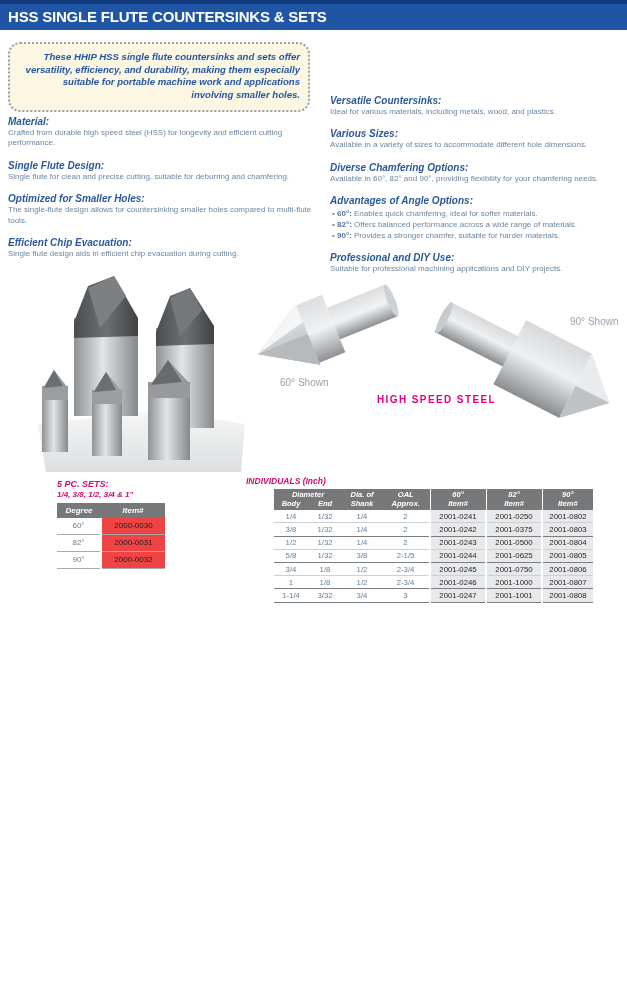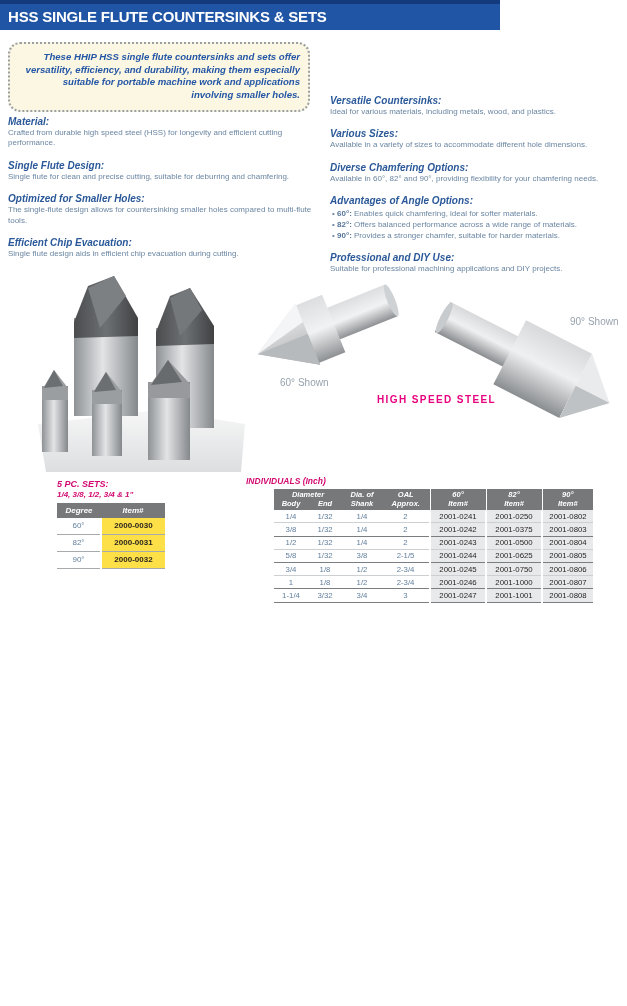--- a/index.html
+++ b/index.html
@@ -1,20 +1,20 @@
 <!DOCTYPE html>
 <html><head>
 <meta charset="utf-8">
 <style>
   html,body{margin:0;padding:0;}
   body{width:627px;height:1006px;position:relative;background:#ffffff;
        font-family:"Liberation Sans",sans-serif;overflow:hidden;}
 
   
-  .banner{position:absolute;top:0;left:0;width:500px;height:26px;
+  .banner{position:absolute;top:0;left:0;width:627px;height:26px;
           background:#1f55a4;border-top:4px solid #123a7c;}
   .banner-title{color:#ffffff;font-weight:bold;font-size:15px;line-height:26px;
                 padding-left:8px;letter-spacing:-0.2px;white-space:nowrap;}
 
   
   .intro-box{position:absolute;left:8px;top:42px;width:280px;min-height:40px;
              background:#fcf7e2;border:2px dotted #9aa0a6;border-radius:12px;
              padding:7px 8px 8px 10px;}
   .intro-text{color:#2456a6;font-weight:bold;font-style:italic;font-size:9.6px;
               line-height:1.32;text-align:right;}
@@ -39,21 +39,21 @@
 
   
   .sets-block{position:absolute;left:57px;top:480px;width:120px;}
   .sets-title{color:#d20970;font-weight:bold;font-style:italic;font-size:9px;line-height:1.1;}
   .sets-sub{color:#d20970;font-weight:bold;font-style:italic;font-size:8px;margin-bottom:4px;}
   table.sets{border-collapse:collapse;width:108px;}
   table.sets th{background:#77787a;color:#ffffff;font-weight:bold;font-style:italic;
                 font-size:8px;height:13px;text-align:center;}
   table.sets td{font-size:8px;height:14px;text-align:center;border-bottom:1px solid #a7abae;}
   table.sets td.deg{color:#64809e;}
-  table.sets td.item{background:#fde047;font-weight:bold;color:#231f20;border-left:2px solid #fff;}
+  table.sets td.item{background:#ef4444;font-weight:normal;color:#231f20;border-left:2px solid #fff;}
 
   
   .individuals-block{position:absolute;left:246px;top:476px;width:322px;}
   .ind-title{color:#d20970;font-weight:bold;font-style:italic;font-size:8.5px;margin-bottom:3px;}
   table.ind{border-collapse:collapse;width:319px;table-layout:fixed;margin-left:28px;}
   table.ind th{background:#77787a;color:#ffffff;font-weight:bold;font-style:italic;
                font-size:7.5px;line-height:1.15;text-align:center;border:none;}
   table.ind thead tr.h-top th{padding:2px 0 0 0;}
   table.ind thead tr.h-bot th{padding:0 0 2px 0;}
   table.ind th.deg-col{border-left:1px solid #ffffff;}

